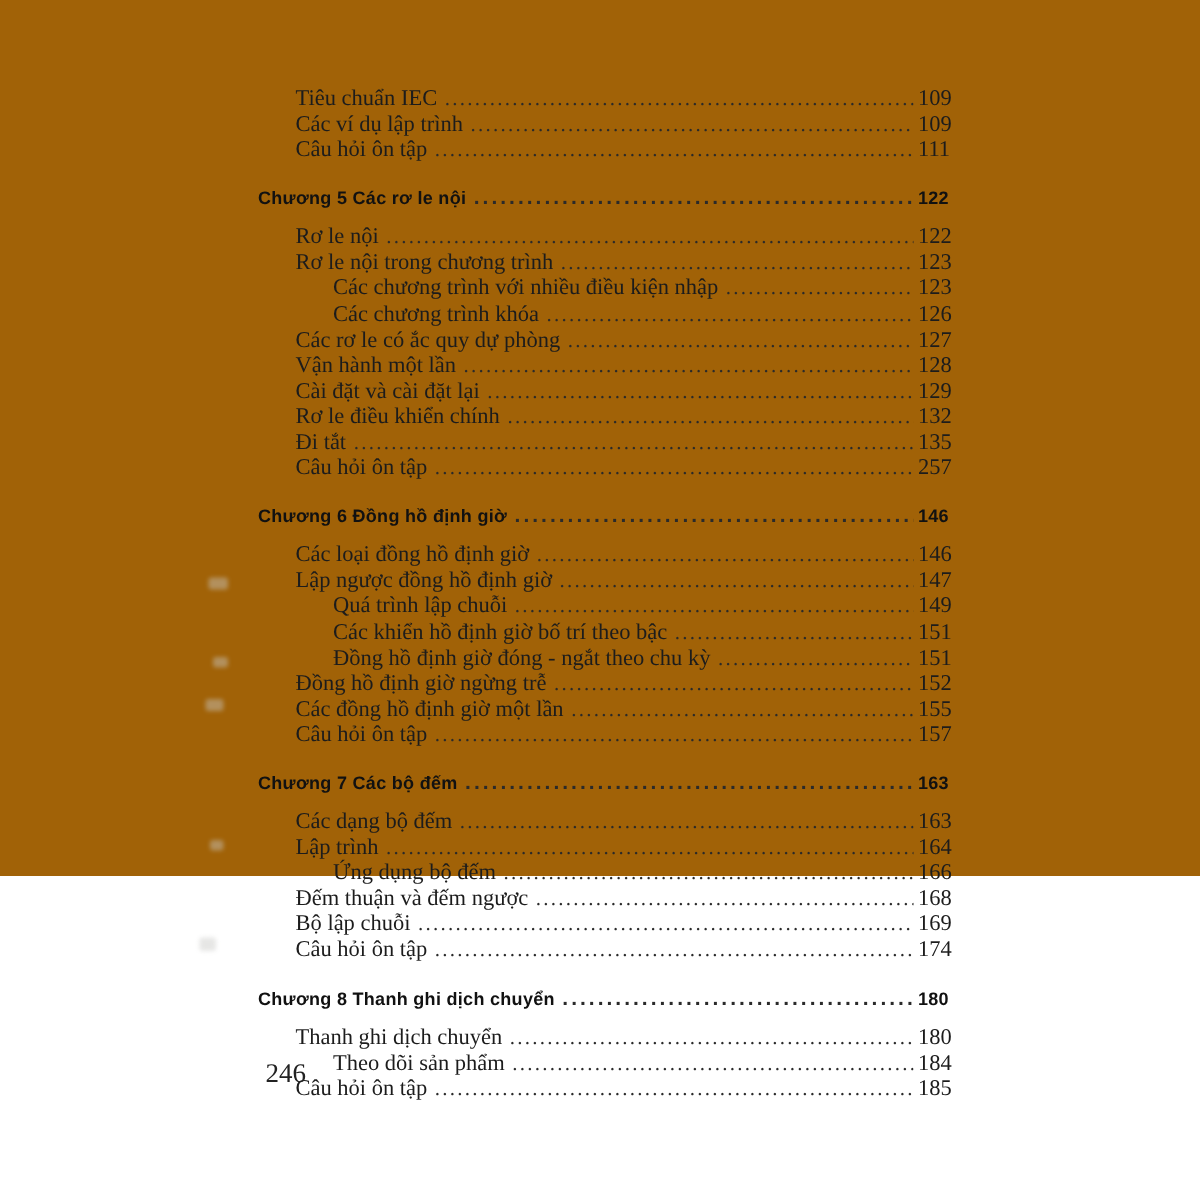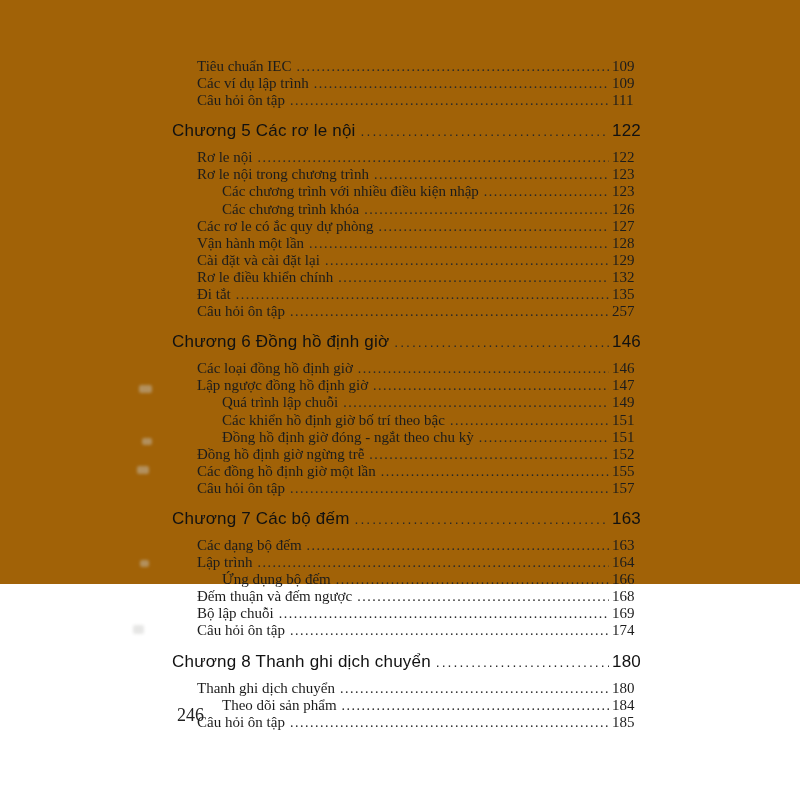--- a/index.html
+++ b/index.html
@@ -49,22 +49,22 @@
     flex: 0 0 auto;
     min-width: 30px;
     text-align: left;
   }
   
   .toc-row.lvl1 { padding-left: 25px; }
   .toc-row.lvl2 { padding-left: 50px; }
   
   .toc-row.chapter {
     font-family: "Liberation Sans", "DejaVu Sans", sans-serif;
-    font-weight: normal;
-    font-size: 17px;
+    font-weight: bold;
+    font-size: 12px;
     letter-spacing: 0.2px;
     margin: 13px 0 9px 0;
     line-height: 18px;
     color: #111;
   }
   .toc-row.chapter .leader::after {
     letter-spacing: 2px;
   }
   .folio {
     position: absolute;

